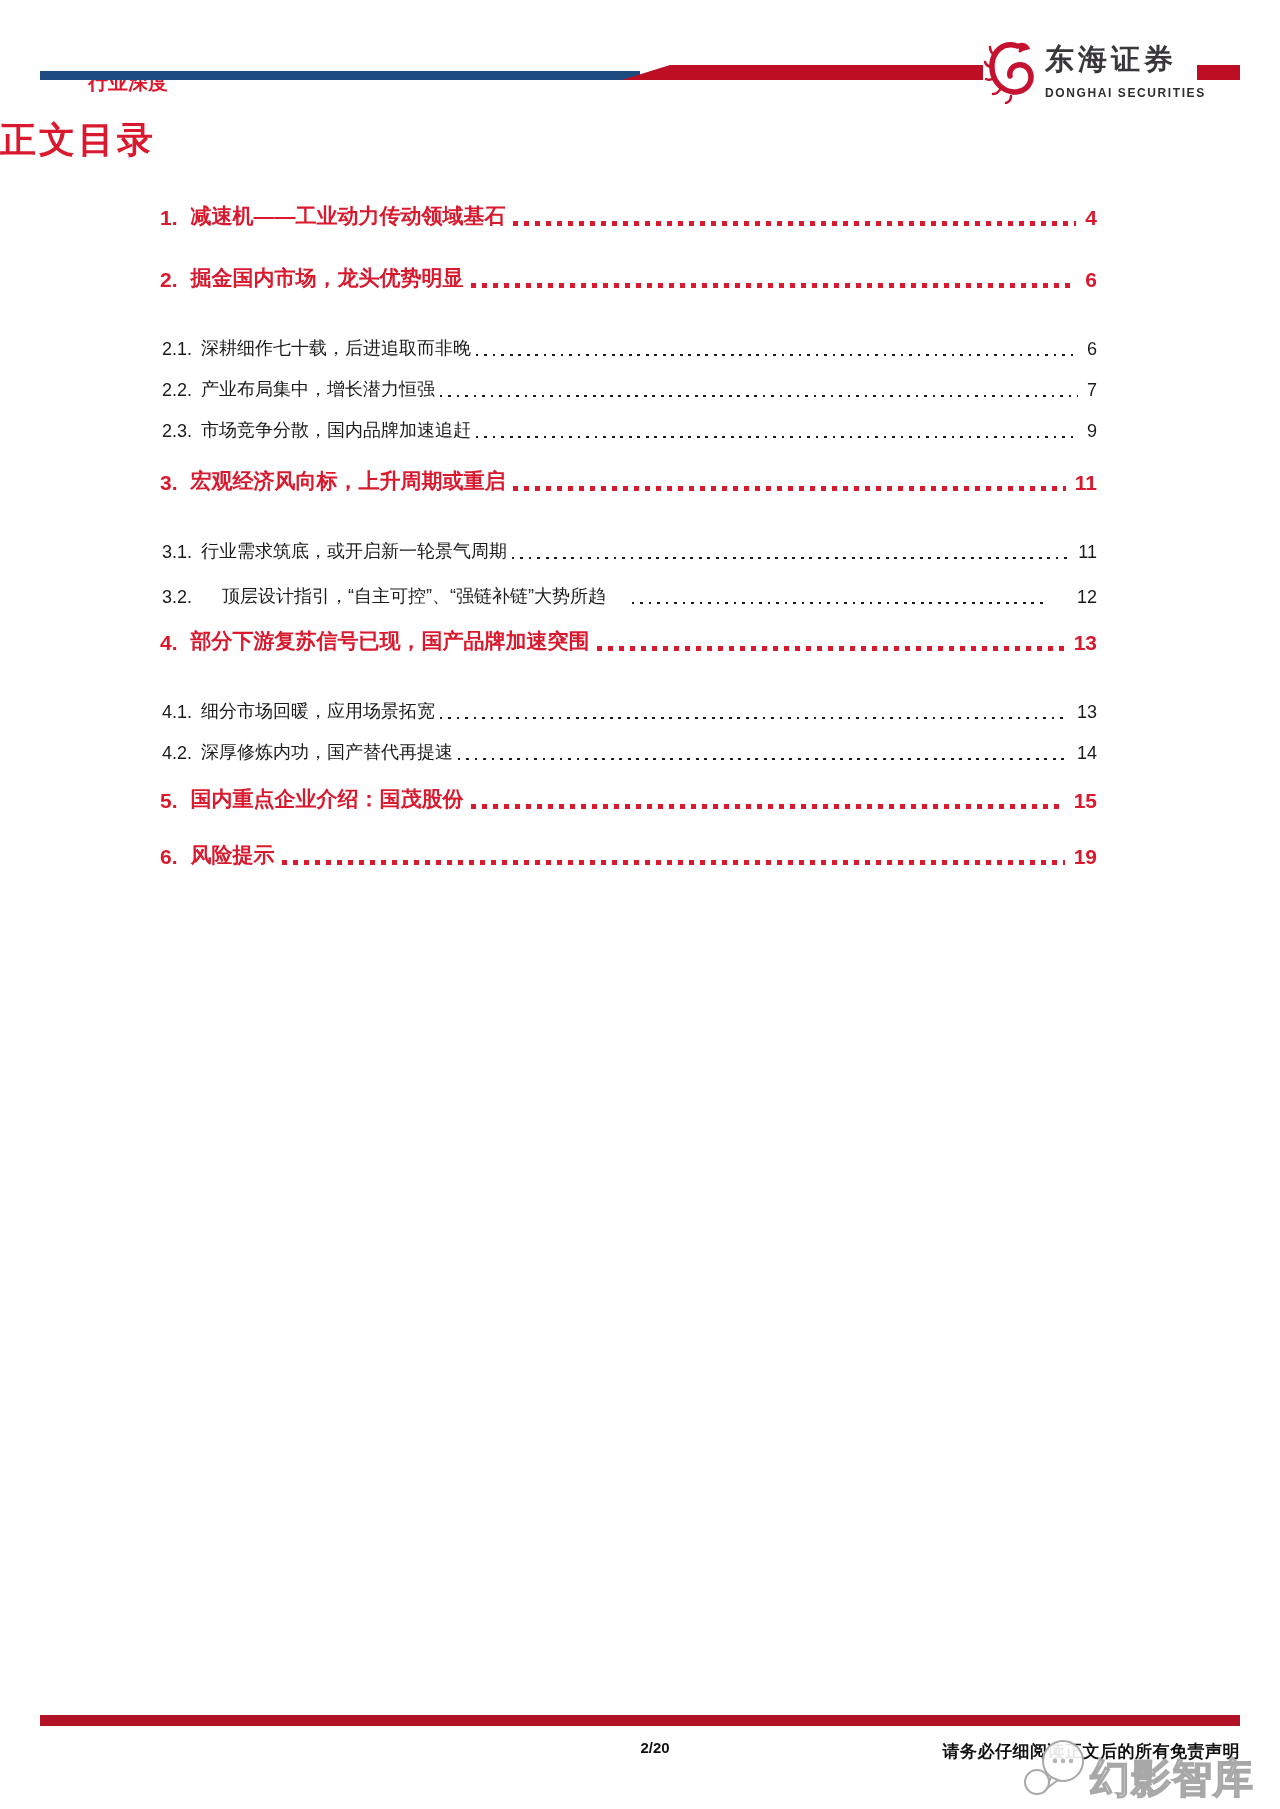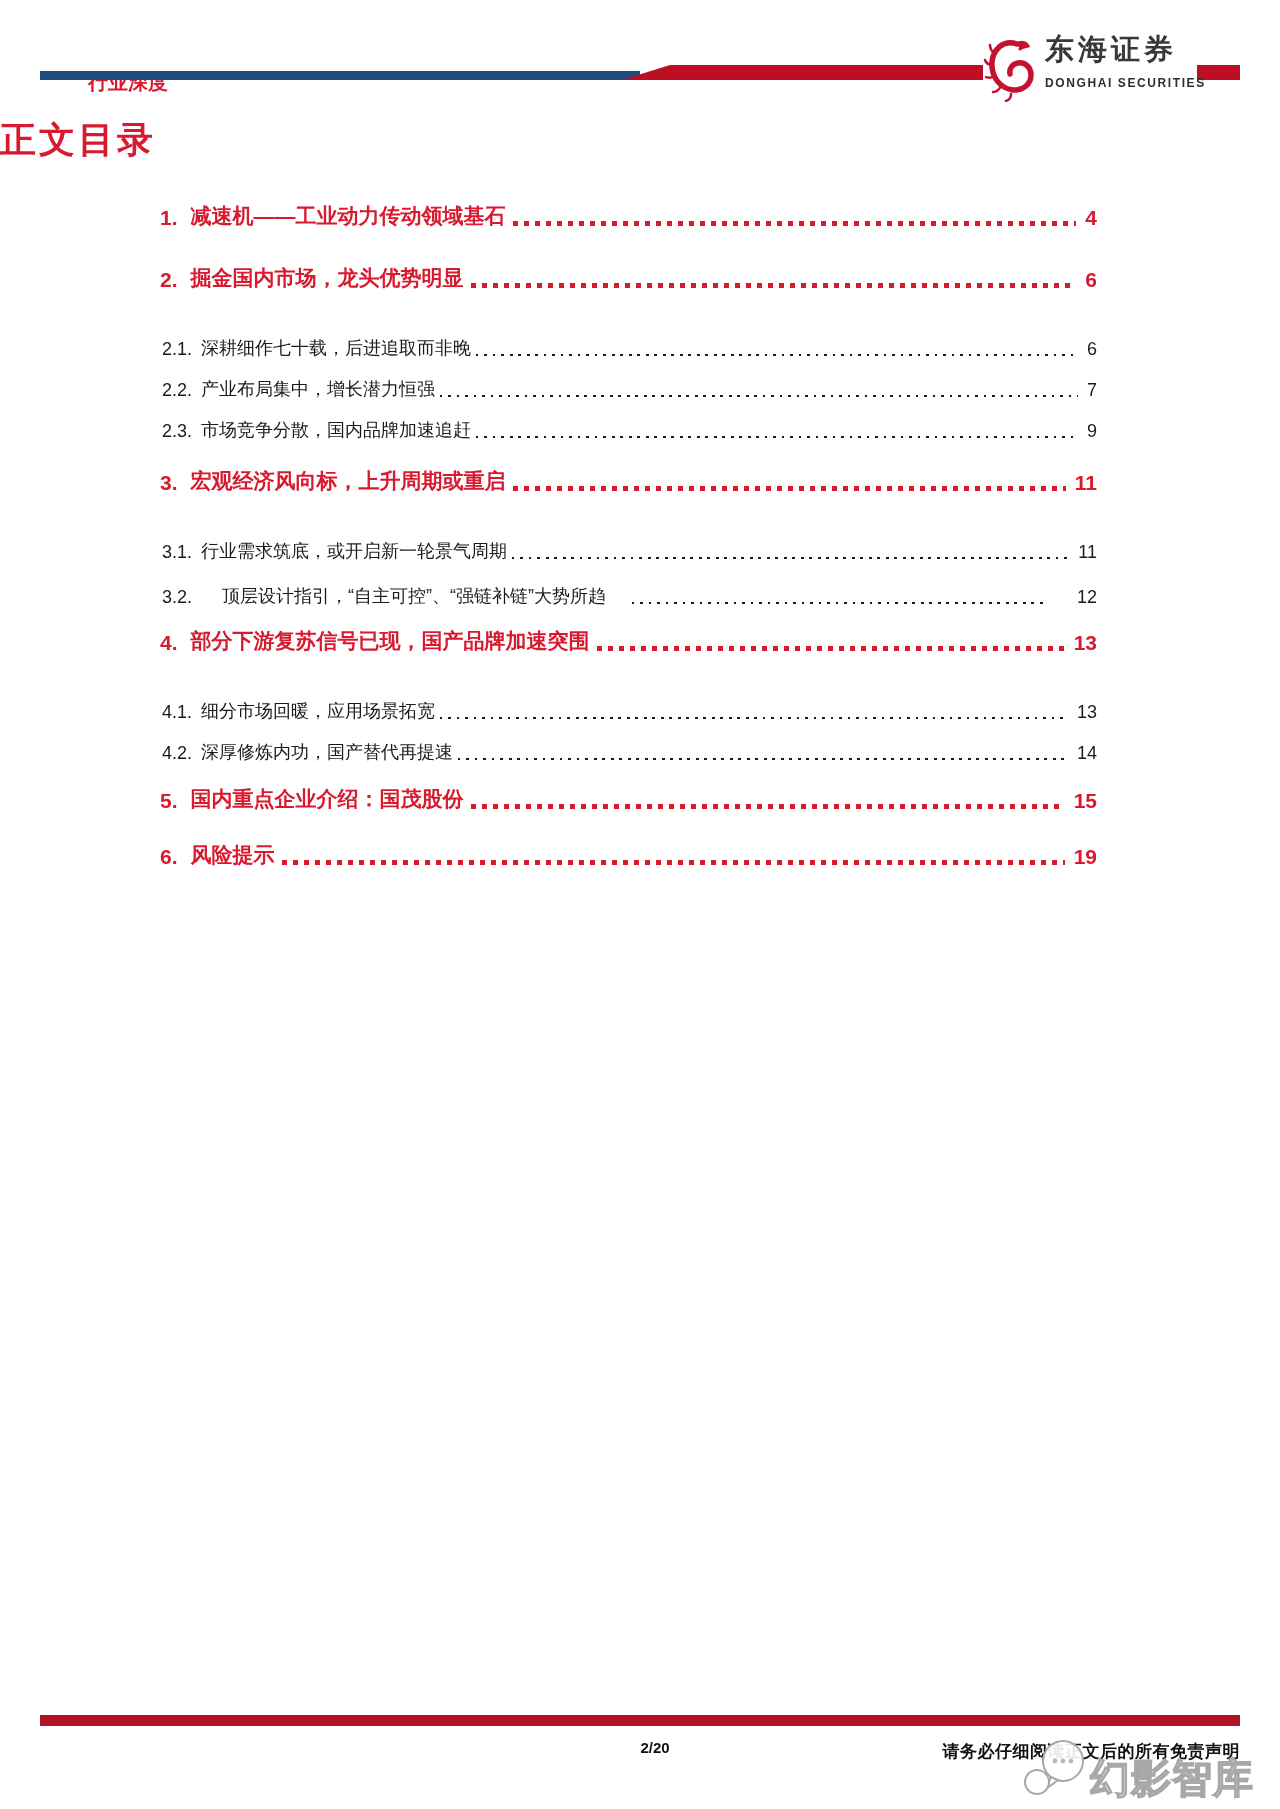--- a/index.html
+++ b/index.html
@@ -24,21 +24,21 @@
   .header-bar{position:absolute;left:40px;top:65px;width:1200px;height:16px;}
   .header-bar .blue-seg{
     position:absolute;left:0;bottom:1px;width:600px;height:9px;background:var(--bar-blue);
   }
   .header-bar .red-seg{
     position:absolute;left:582px;top:0;width:618px;height:15px;background:var(--bar-red);
     clip-path:polygon(48px 0,100% 0,100% 100%,0 100%);
   }
   .logo-box{
     position:absolute;left:983px;top:34px;width:214px;height:76px;background:#fff;
-    display:flex;align-items:flex-start;
+    display:flex;align-items:center;
   }
   .logo-mark{flex:0 0 auto;margin-right:6px;}
   .logo-texts{display:flex;flex-direction:column;}
   .logo-cn{
     font-size:29px;font-weight:bold;color:var(--logo-ink);
     letter-spacing:4px;line-height:1.05;white-space:nowrap;
     font-family:"DejaVu Sans","Liberation Sans",sans-serif;
   }
   .logo-en{
     font-size:12px;font-weight:bold;color:#2f2d30;letter-spacing:1.6px;white-space:nowrap;

